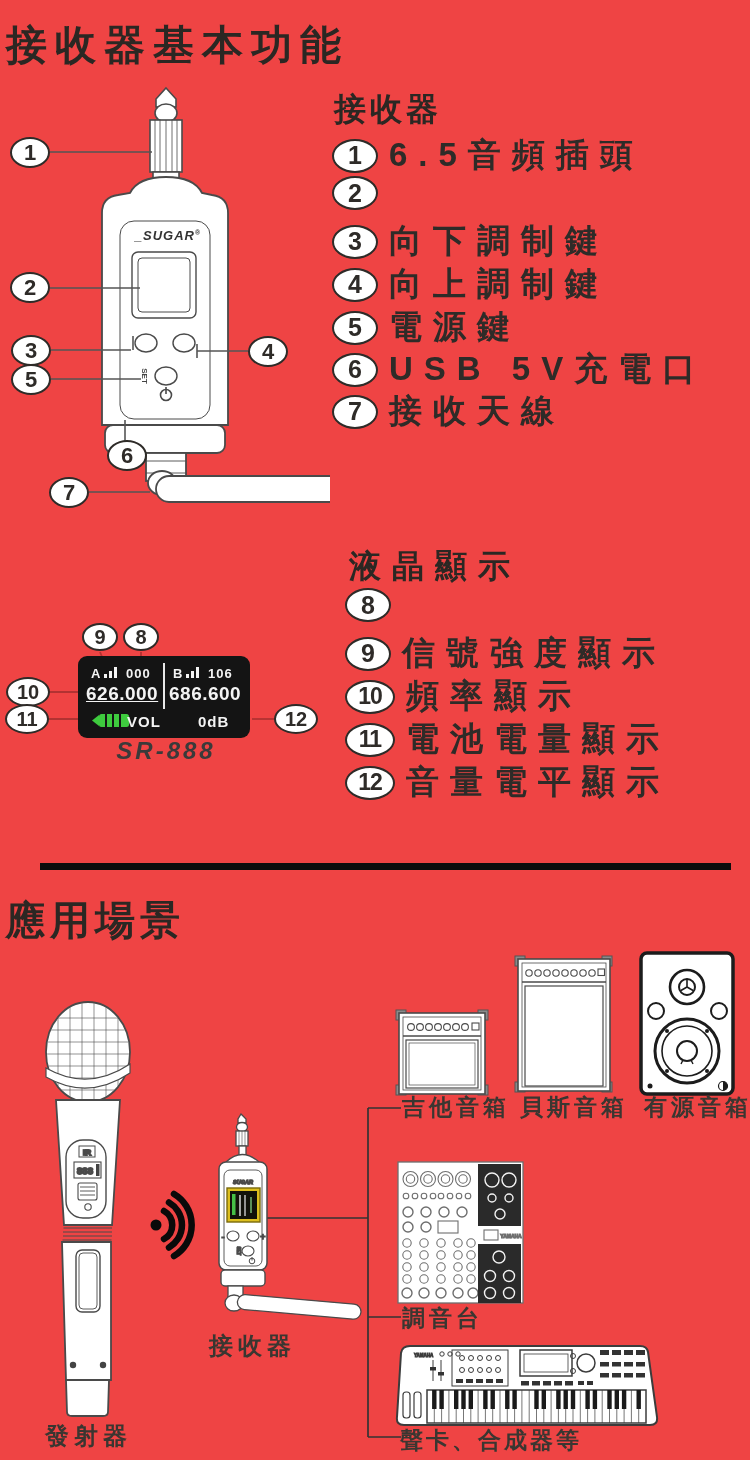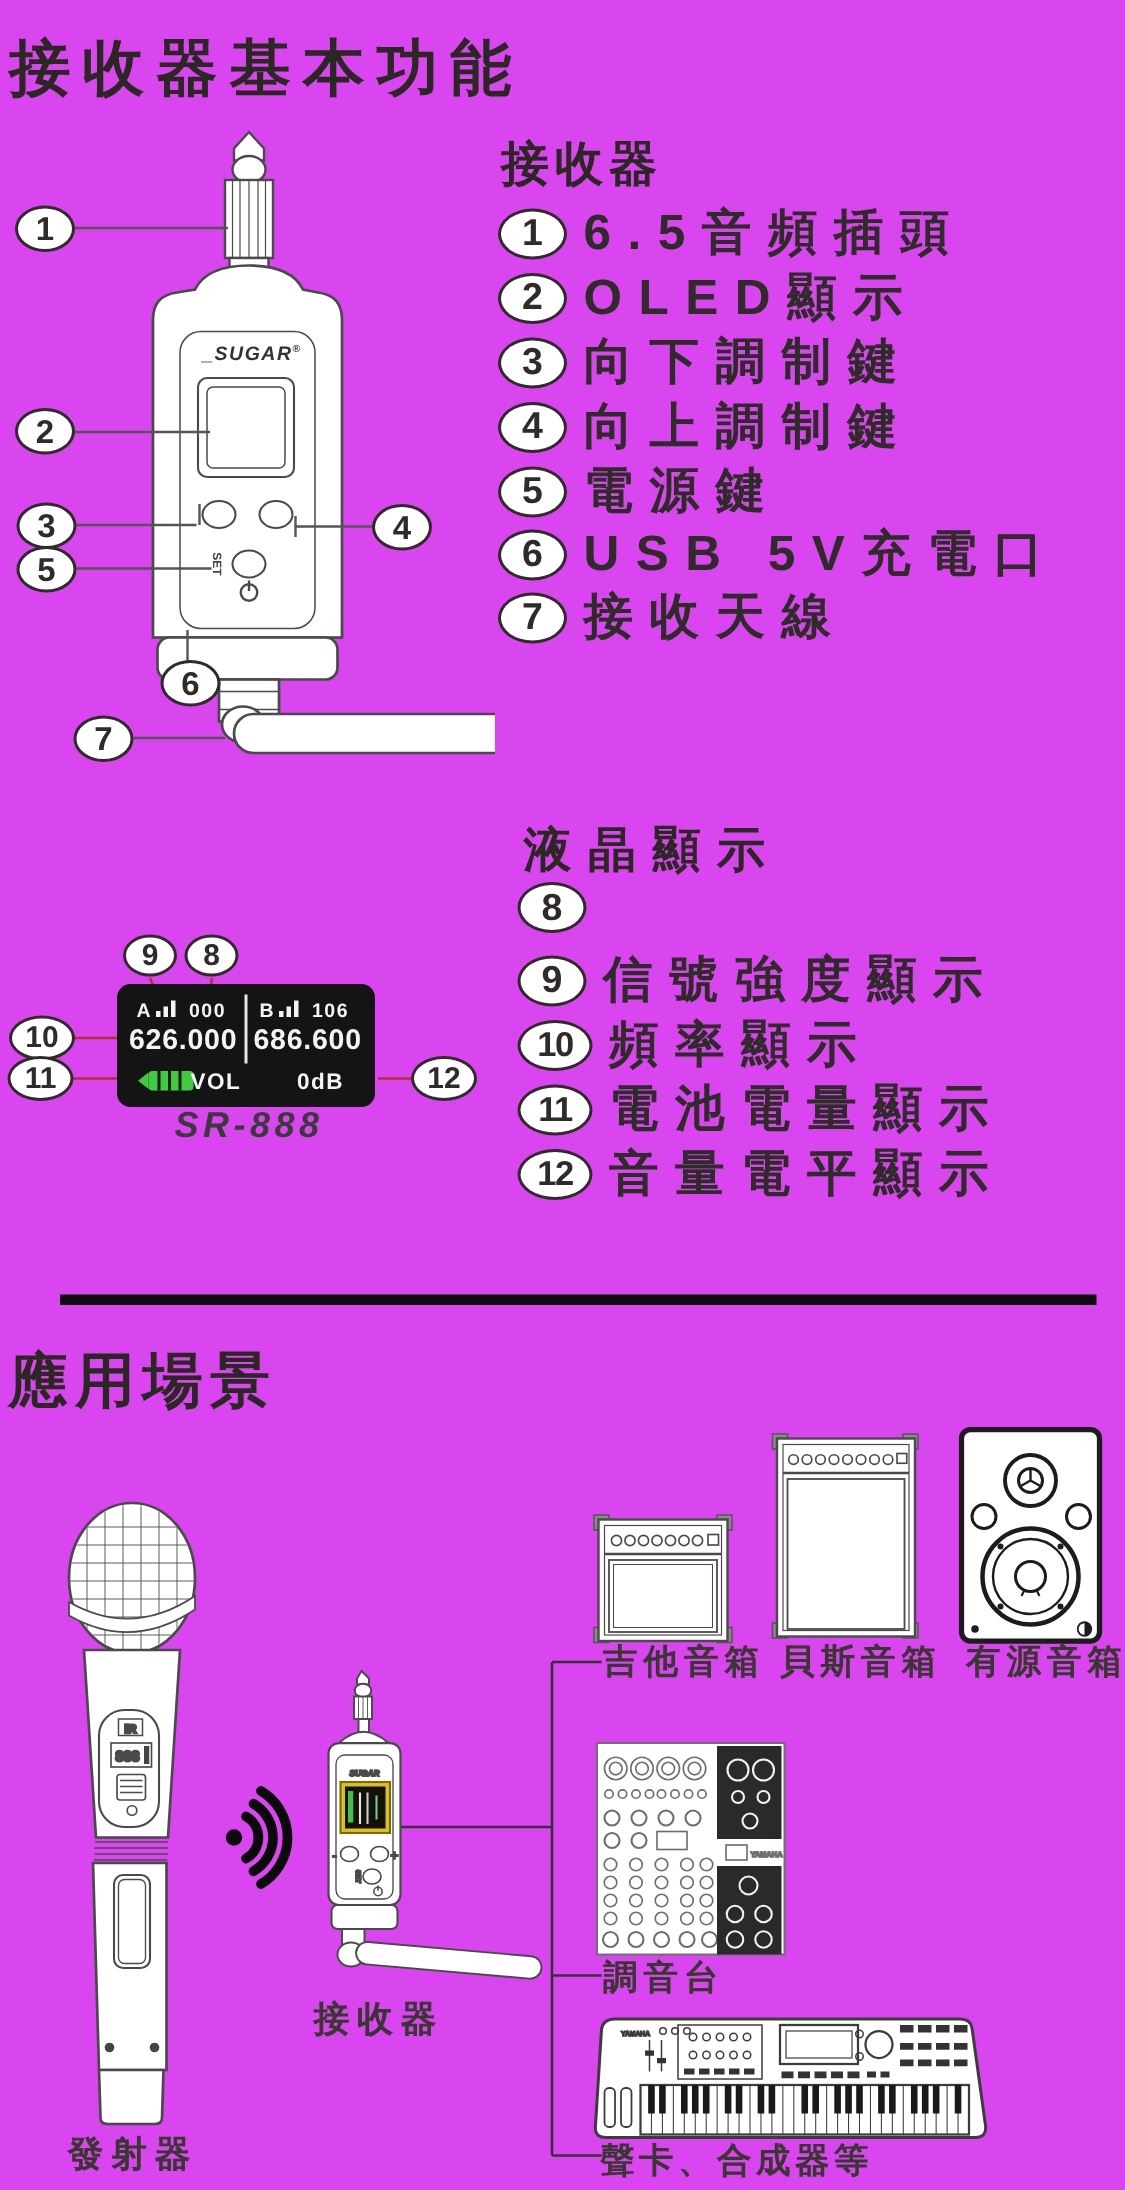--- a/index.html
+++ b/index.html
@@ -1,16 +1,16 @@
 <!DOCTYPE html>
 <html><head>
 <meta charset="utf-8">
 <style>
   html,body{margin:0;padding:0;background:#fff;}
-  #page{position:relative;width:750px;height:1460px;background:#d946ef;overflow:hidden;
+  #page{position:relative;width:750px;height:1460px;background:#ef4444;overflow:hidden;
         font-family:"Liberation Sans","DejaVu Sans",sans-serif;color:#2e2b28;}
   .abs{position:absolute;}
   .title-main{font-size:41px;font-weight:bold;letter-spacing:8px;color:#2b2723;white-space:nowrap;}
   .title-sec{font-size:32px;font-weight:bold;letter-spacing:4px;color:#2b2723;white-space:nowrap;}
   .title-lcd{font-size:32px;font-weight:bold;letter-spacing:11px;color:#2b2723;white-space:nowrap;}
   .title-app{font-size:40px;font-weight:bold;letter-spacing:5px;color:#2b2723;white-space:nowrap;}
   .lrow{position:absolute;display:flex;align-items:center;white-space:nowrap;}
   .co{border:2.5px solid #2e2b28;border-radius:50%;display:flex;align-items:center;justify-content:center;
       font-weight:bold;color:#2e2b28;background:#fff;box-sizing:border-box;}
   .co-list{width:46px;height:34px;font-size:25px;flex:0 0 auto;}
@@ -94,21 +94,20 @@
   <div class="co co-diag" style="left:107px;top:440px;">6</div>
   <div class="co co-diag" style="left:49px;top:477px;">7</div>
 
   <div class="abs title-sec" style="left:334px;top:88px;">接收器</div>
   <div class="lrow" style="left:332px;top:133px;">
       <span class="co co-list">1</span>
       <span class="ltext">6.5音頻插頭</span>
     </div>
   <div class="lrow" style="left:332px;top:176px;">
       <span class="co co-list">2</span>
-      <span class="ltext">OLED顯示</span>
     </div>
   <div class="lrow" style="left:332px;top:219px;">
       <span class="co co-list">3</span>
       <span class="ltext">向下調制鍵</span>
     </div>
   <div class="lrow" style="left:332px;top:262px;">
       <span class="co co-list">4</span>
       <span class="ltext">向上調制鍵</span>
     </div>
   <div class="lrow" style="left:332px;top:305px;">
@@ -147,21 +146,21 @@
     <div class="lcd-div"></div>
     <span class="r1" style="left:95px;">B</span>
     <svg class="abs" style="left:108px;top:10px;" width="15" height="12">
       <g fill="#f4f4f4">
           <rect x="0" y="8" width="3" height="4"></rect>
           <rect x="5" y="5" width="3" height="7"></rect>
           <rect x="10" y="1" width="3" height="11"></rect>
         </g>
     </svg>
     <span class="r1" style="left:130px;letter-spacing:1px;">106</span>
-    <span class="r2" style="left:8px;">626.000</span>
+    <span class="r2" style="left:8px;text-decoration:underline;">626.000</span>
     <span class="r2" style="left:91px;">686.600</span>
     <svg class="abs" style="left:13px;top:56px;" width="40" height="17">
       <polygon points="1,8.5 8,3 8,14" fill="#3ecb3e"></polygon>
       <rect x="8" y="2" width="30" height="13" rx="2.5" fill="#3ecb3e"></rect>
       <g stroke="#141414" stroke-width="2">
           <line x1="15" y1="2" x2="15" y2="15"></line>
           <line x1="22" y1="2" x2="22" y2="15"></line>
           <line x1="29" y1="2" x2="29" y2="15"></line>
         </g>
     </svg>

